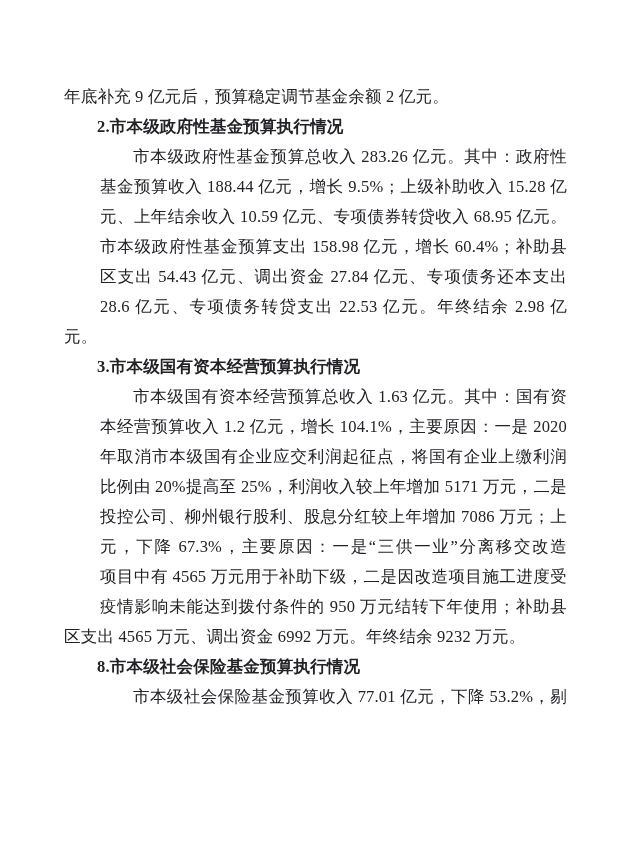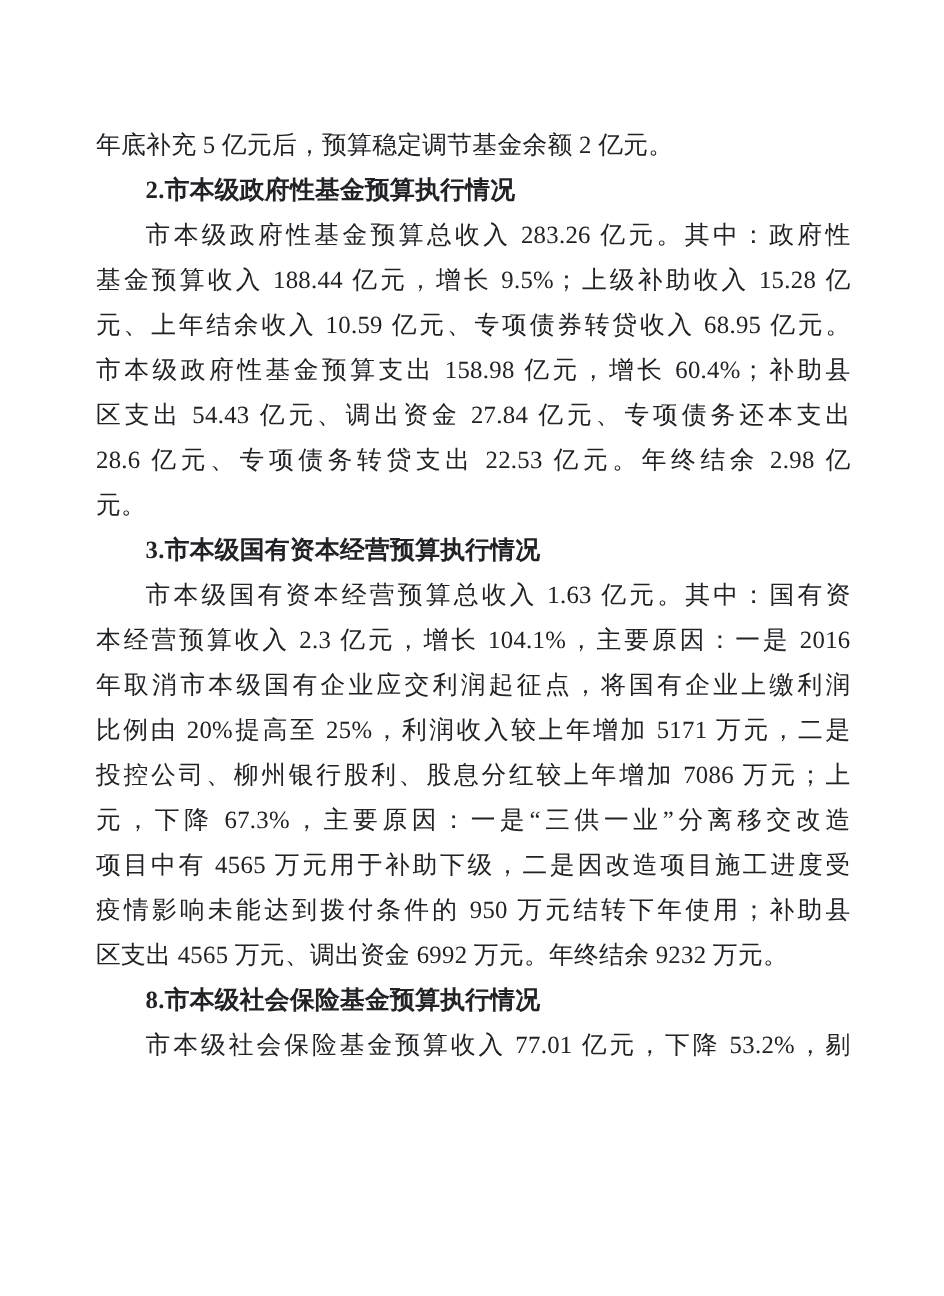--- a/index.html
+++ b/index.html
@@ -22,41 +22,42 @@
     height: 30px;
     line-height: 30px;
     font-size: 16.5px;
     letter-spacing: 0.2px;
     text-align: left;
   }
   .j {
     text-align: justify;
     text-align-last: justify;
     text-justify: inter-character;
+    margin-left: 36px;
   }
   .ind { text-indent: 33px; }
   .h { font-weight: bold; }
 </style>
 </head>
 <body>
 
 <div class="page">
   <div class="textblock">
-    <div class="line">年底补充 5 亿元后，预算稳定调节基金余额 2 亿元。</div>
+    <div class="line">年底补充 9 亿元后，预算稳定调节基金余额 2 亿元。</div>
     <div class="line h ind">2.市本级政府性基金预算执行情况</div>
     <div class="line j ind">市本级政府性基金预算总收入 283.26 亿元。其中：政府性</div>
     <div class="line j">基金预算收入 188.44 亿元，增长 9.5%；上级补助收入 15.28 亿</div>
     <div class="line j">元、上年结余收入 10.59 亿元、专项债券转贷收入 68.95 亿元。</div>
     <div class="line j">市本级政府性基金预算支出 158.98 亿元，增长 60.4%；补助县</div>
     <div class="line j">区支出 54.43 亿元、调出资金 27.84 亿元、专项债务还本支出</div>
     <div class="line j">28.6 亿元、专项债务转贷支出 22.53 亿元。年终结余 2.98 亿</div>
     <div class="line">元。</div>
     <div class="line h ind">3.市本级国有资本经营预算执行情况</div>
     <div class="line j ind">市本级国有资本经营预算总收入 1.63 亿元。其中：国有资</div>
-    <div class="line j">本经营预算收入 2.3 亿元，增长 104.1%，主要原因：一是 2016</div>
+    <div class="line j">本经营预算收入 1.2 亿元，增长 104.1%，主要原因：一是 2020</div>
     <div class="line j">年取消市本级国有企业应交利润起征点，将国有企业上缴利润</div>
     <div class="line j">比例由 20%提高至 25%，利润收入较上年增加 5171 万元，二是</div>
     <div class="line j">投控公司、柳州银行股利、股息分红较上年增加 7086 万元；上</div>
     <div class="line j">元，下降 67.3%，主要原因：一是“三供一业”分离移交改造</div>
     <div class="line j">项目中有 4565 万元用于补助下级，二是因改造项目施工进度受</div>
     <div class="line j">疫情影响未能达到拨付条件的 950 万元结转下年使用；补助县</div>
     <div class="line">区支出 4565 万元、调出资金 6992 万元。年终结余 9232 万元。</div>
     <div class="line h ind">8.市本级社会保险基金预算执行情况</div>
     <div class="line j ind">市本级社会保险基金预算收入 77.01 亿元，下降 53.2%，剔</div>
   </div>

